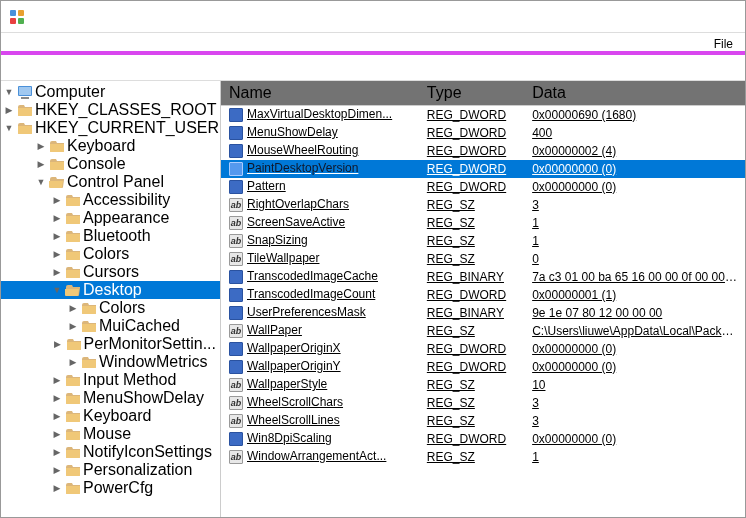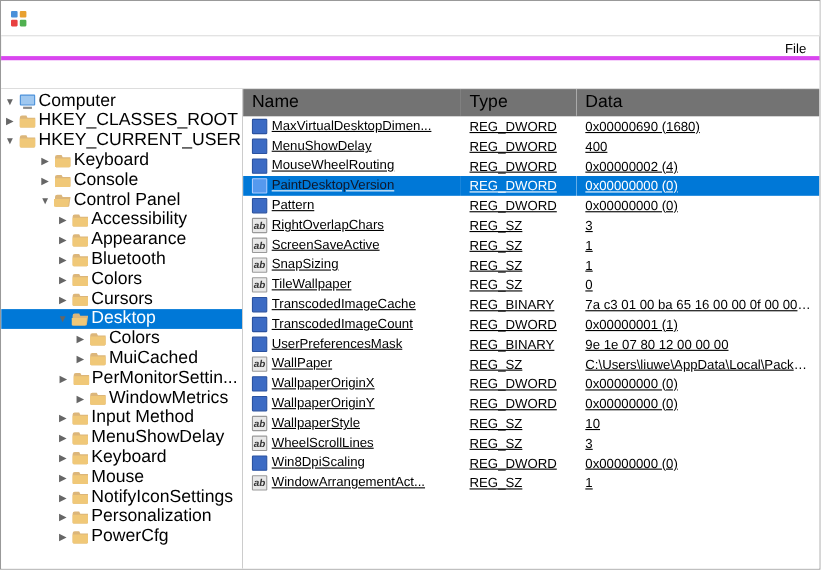--- a/index.html
+++ b/index.html
@@ -585,20 +585,25 @@
                 <td><span class="reg-icon " style="background: rgb(60, 107, 196); color: rgb(255, 255, 255);"></span>WallpaperOriginY</td>
                 <td>REG_DWORD</td>
                 <td>0x00000000 (0)</td>
               </tr>
               <tr>
                 <td><span class="reg-icon ab">ab</span>WallpaperStyle</td>
                 <td>REG_SZ</td>
                 <td>10</td>
               </tr>
               <tr>
+                <td><span class="reg-icon ab">ab</span>WheelScrollChars</td>
+                <td>REG_SZ</td>
+                <td>3</td>
+              </tr>
+              <tr>
                 <td><span class="reg-icon ab">ab</span>WheelScrollLines</td>
                 <td>REG_SZ</td>
                 <td>3</td>
               </tr>
               <tr>
                 <td><span class="reg-icon " style="background: rgb(60, 107, 196); color: rgb(255, 255, 255);"></span>Win8DpiScaling</td>
                 <td>REG_DWORD</td>
                 <td>0x00000000 (0)</td>
               </tr>
               <tr>

